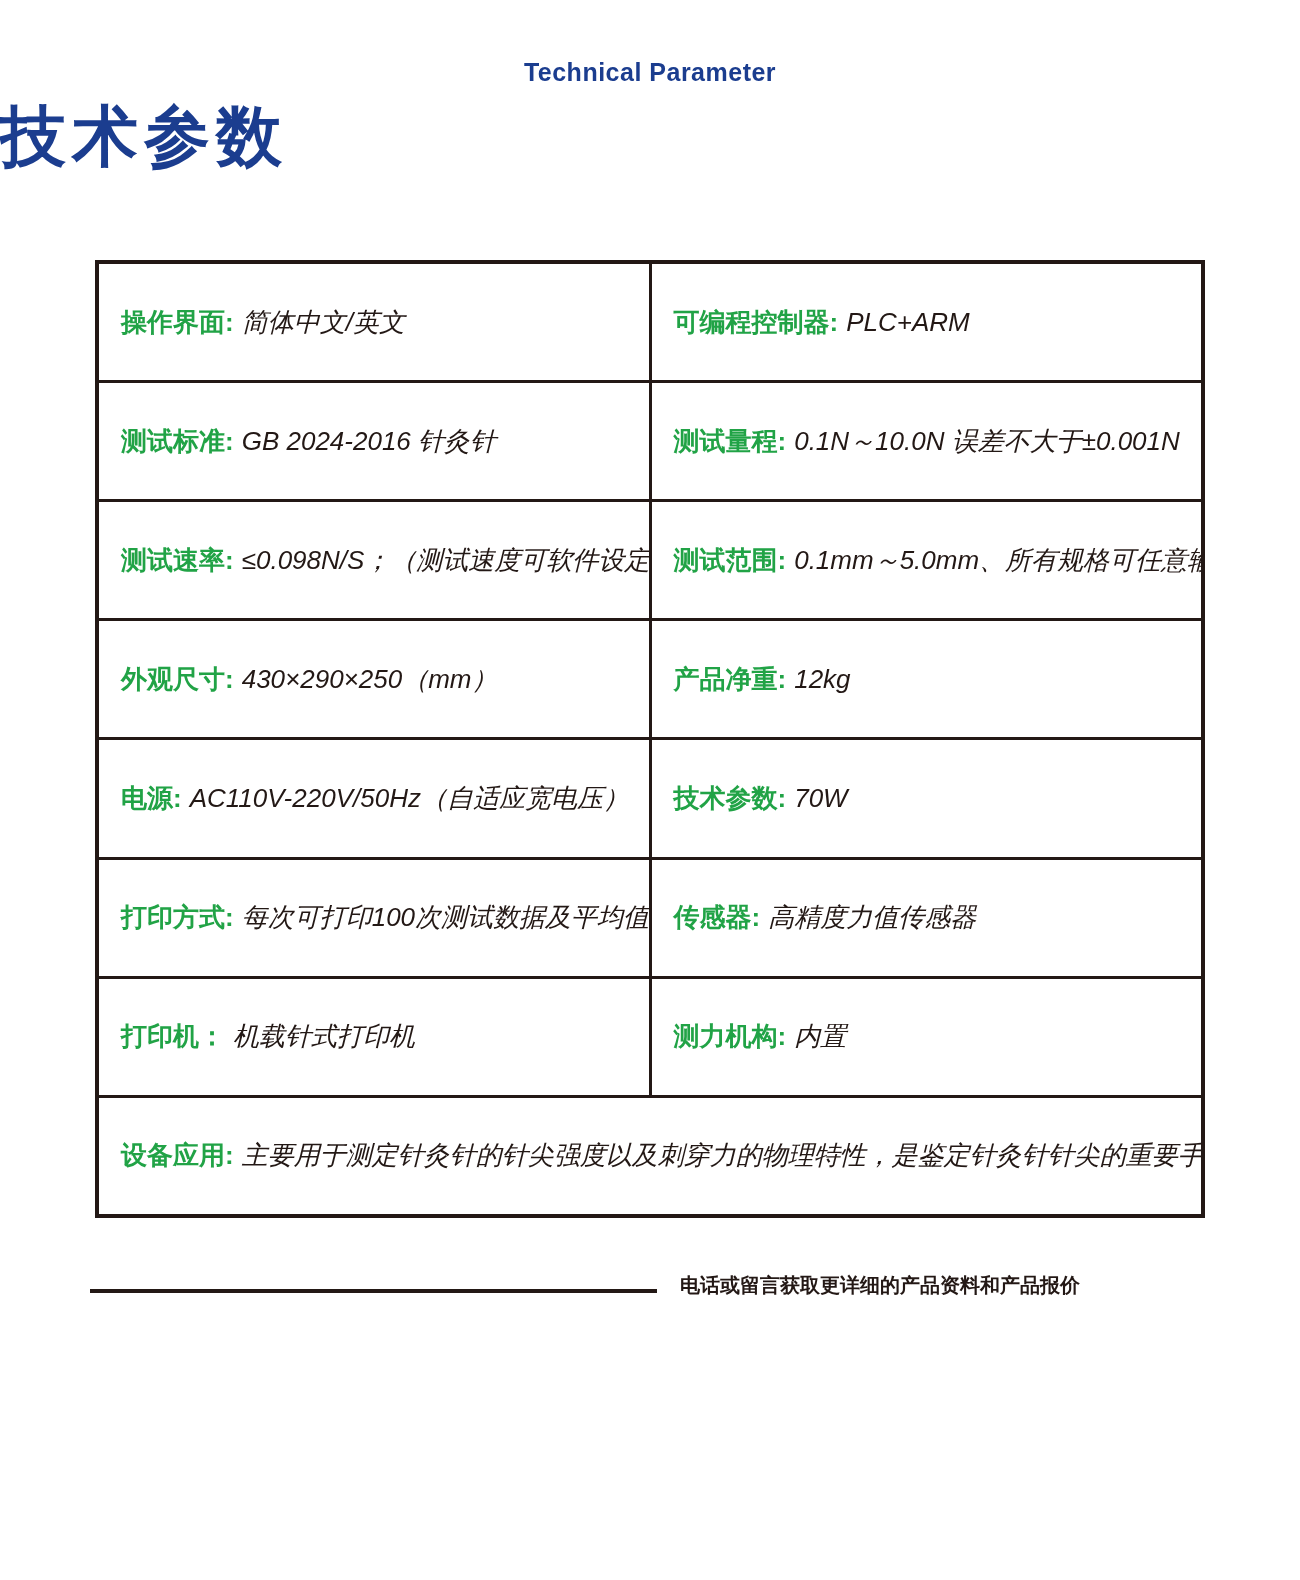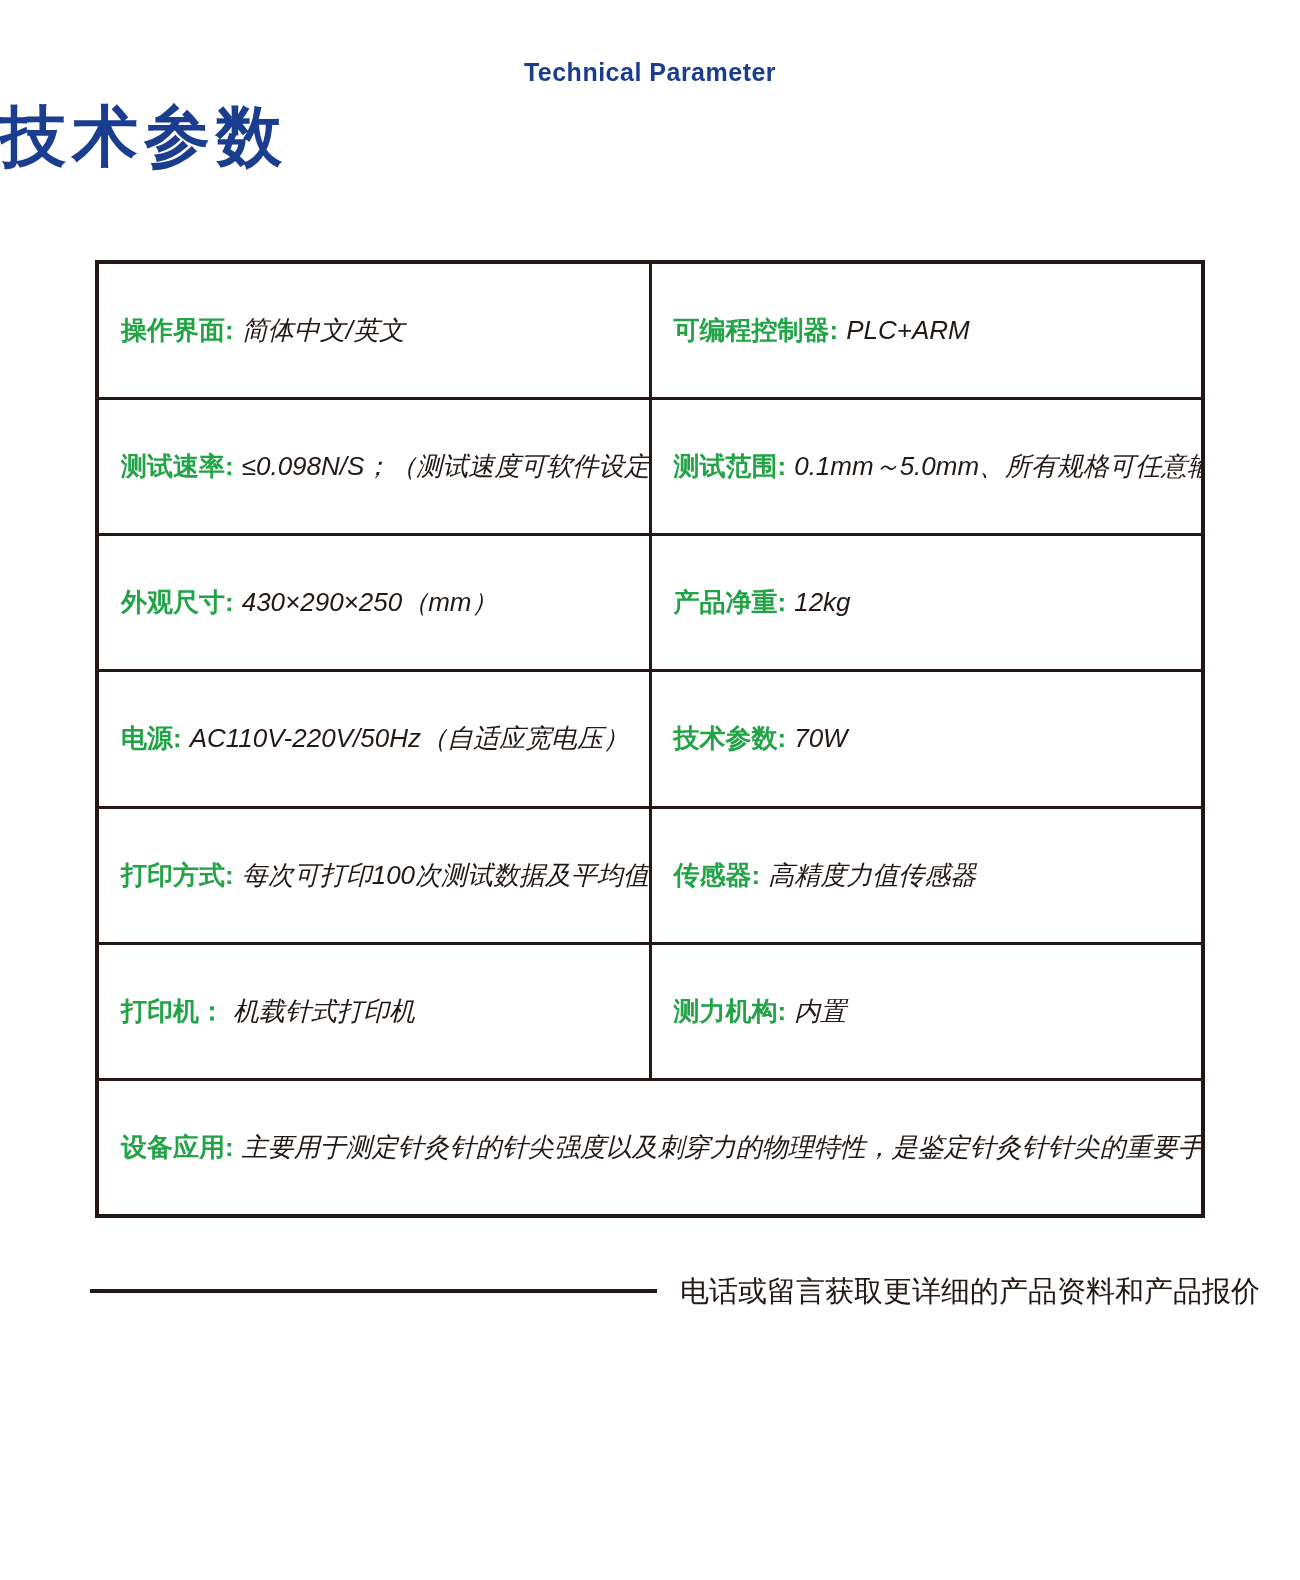--- a/index.html
+++ b/index.html
@@ -75,40 +75,49 @@
     top: 1289px;
     width: 567px;
     height: 4px;
     background: #231815;
   }
   .footer-note {
     position: absolute;
     left: 680px;
     top: 1272px;
     color: #231815;
-    font-size: 29px;
+    font-size: 20px;
     white-space: nowrap;
+    font-weight: bold;
   }
 </style>
 </head>
 <body>
 
 <div class="page">
 
   <div class="header-subtitle">Technical Parameter</div>
   <div class="header-title">技术参数</div>
 
   <table class="spec-table">
     <tbody>
       <tr>
         <td>
           <span class="spec-label">操作界面:</span><span class="spec-value">简体中文/英文</span>
         </td>
         <td>
           <span class="spec-label">可编程控制器:</span><span class="spec-value">PLC+ARM</span>
+        </td>
+      </tr>
+      <tr>
+        <td>
+          <span class="spec-label">测试标准:</span><span class="spec-value">GB 2024-2016 针灸针</span>
+        </td>
+        <td>
+          <span class="spec-label">测试量程:</span><span class="spec-value">0.1N～10.0N 误差不大于±0.001N</span>
         </td>
       </tr>
       <tr>
         <td>
           <span class="spec-label">测试速率:</span><span class="spec-value">≤0.098N/S；（测试速度可软件设定）</span>
         </td>
         <td>
           <span class="spec-label">测试范围:</span><span class="spec-value">0.1mm～5.0mm、所有规格可任意输入。</span>
         </td>
       </tr>

